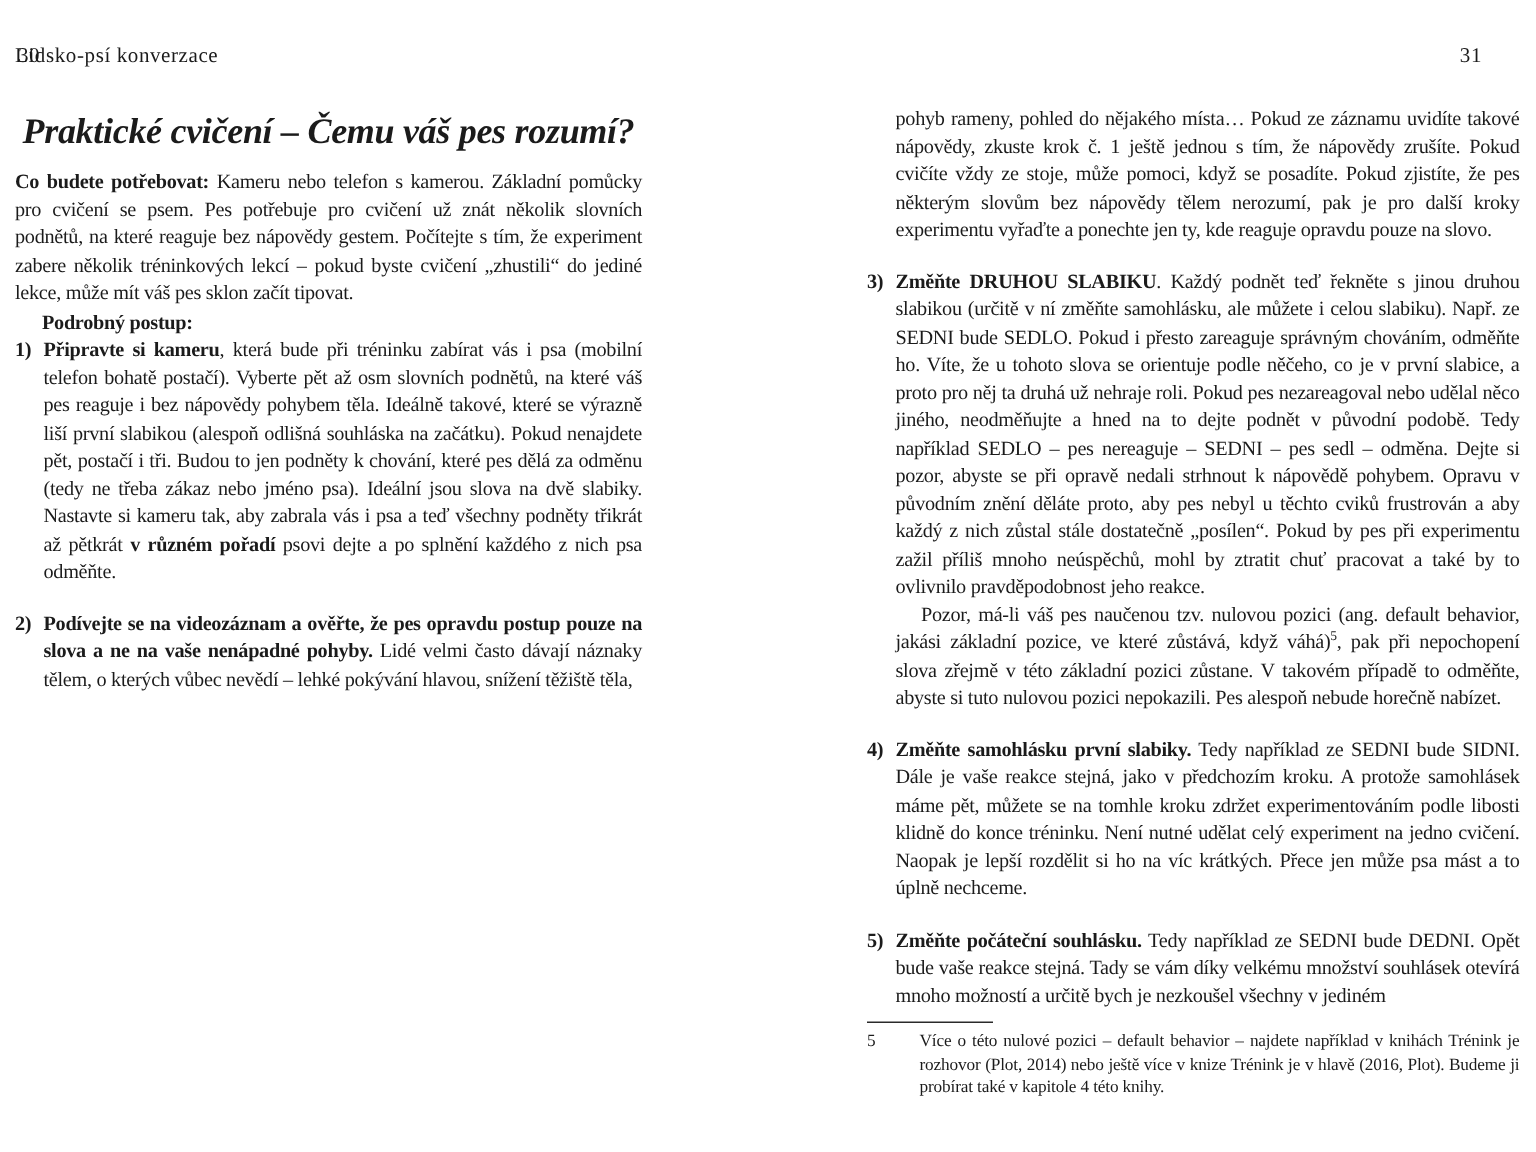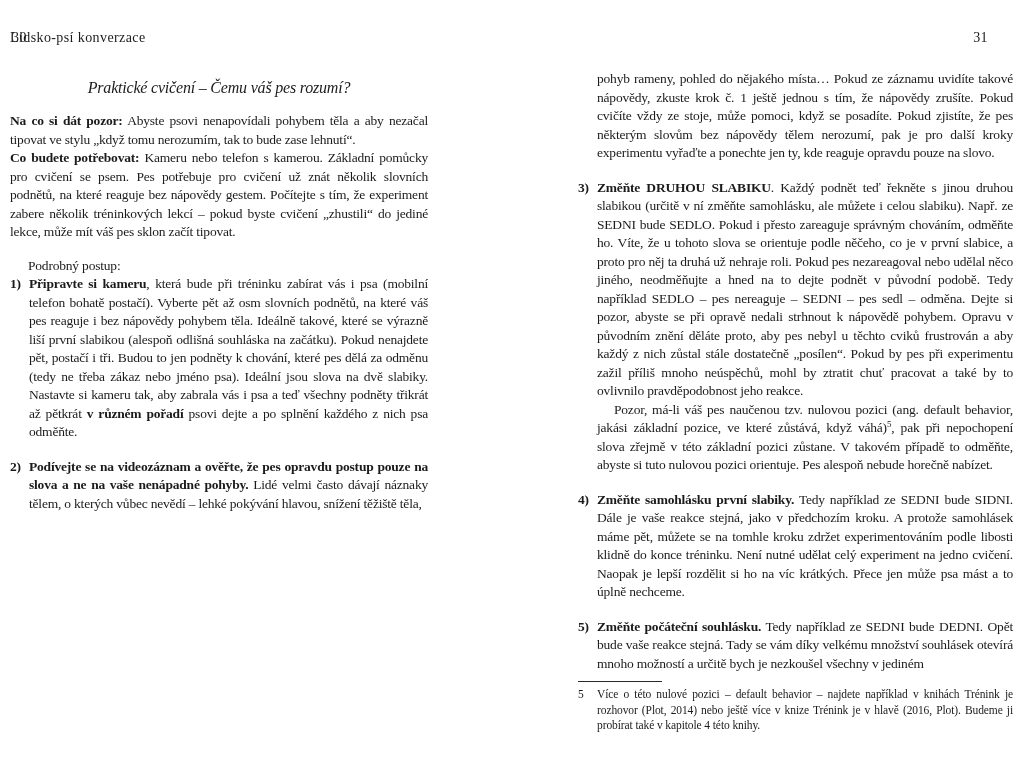--- a/index.html
+++ b/index.html
@@ -38,30 +38,30 @@
     text-align: justify;
     hyphens: auto;
   }
   p { margin: 0; }
   .first-block { margin-top: 22px; }
   .indent { text-indent: 17px; }
   .b { font-weight: bold; }
 
   .section-heading {
     font-style: italic;
-    font-weight: normal;
-    font-size: 16px;
+    font-weight: bold;
+    font-size: 24px;
     letter-spacing: -0.2px;
     text-align: center;
     margin: 28px 0 12px 0;
     line-height: 24px;
   }
   .steps-heading {
-    font-weight: normal;
-    margin-top: 15px;
+    font-weight: bold;
+    margin-top: 1px;
     text-indent: 18px;
   }
   .item { display: flex; margin-top: 16px; }
   .item .num   { flex: none; width: 19px; font-weight: bold; }
   .item .itext { flex: 1; min-width: 0; }
   #page-left .item.first-item { margin-top: 0; }
   #page-right .item { margin-left: -19px; }
 
   .footnote {
     position: absolute;
@@ -72,42 +72,41 @@
     letter-spacing: -0.1px;
     text-align: justify;
   }
   .footnote-rule {
     width: 84px; height: 0;
     border-top: 1.5px solid #2a2a2a;
     margin-bottom: 5px;
   }
   .footnote-line { display: flex; }
   .footnote-line .num   { flex: none; width: 19px; }
-  .footnote-line .ftext { flex: 1; }
+  .footnote-line .ftext { flex: 1; margin-left: 16px; }
 
   sup.fn-ref {
     font-size: 9px;
     line-height: 0;
     vertical-align: super;
   }
 </style>
 </head>
 <body>
 
 <section class="page" id="page-left">
   <header class="running-head">
     <span class="pagenum">30</span>
     <div class="rh-title">Lidsko-psí konverzace</div>
   </header>
 
   <div class="body-text">
 
     <h2 class="section-heading">Praktické cvičení – Čemu váš pes rozumí?</h2>
 
-    <p><span class="b">Na co si dát pozor:</span><span> Abyste psovi nenapovídali pohybem těla a aby nezačal tipovat ve stylu „když tomu nerozumím, tak to bude zase lehnutí“.</span></p>
     <p><span class="b">Co budete potřebovat:</span><span> Kameru nebo telefon s kamerou. Základní pomůcky pro cvičení se psem. Pes potřebuje pro cvičení už znát několik slovních podnětů, na které reaguje bez nápovědy gestem. Počítejte s tím, že experiment zabere několik tréninkových lekcí – pokud byste cvičení „zhustili“ do jediné lekce, může mít váš pes sklon začít tipovat.</span></p>
 
     <p class="steps-heading">Podrobný postup:</p>
 
     <div class="item first-item">
       <span class="num">1)</span>
       <div class="itext"><span class="b">Připravte si kameru</span><span>, která bude při tréninku zabírat vás i psa (mobilní telefon bohatě postačí). Vyberte pět až osm slovních podnětů, na které váš pes reaguje i bez nápovědy pohybem těla. Ideálně takové, které se výrazně liší první slabikou (alespoň odlišná souhláska na začátku). Pokud nenajdete pět, postačí i tři. Budou to jen podněty k chování, které pes dělá za odměnu (tedy ne třeba zákaz nebo jméno psa). Ideální jsou slova na dvě slabiky. Nastavte si kameru tak, aby zabrala vás i psa a teď všechny podněty třikrát až pětkrát </span><span class="b">v různém pořadí</span><span> psovi dejte a po splnění každého z nich psa odměňte.</span></div>
     </div>
 
     <div class="item">
@@ -122,21 +121,21 @@
     <span class="pagenum">31</span>
   </header>
 
   <div class="body-text">
     <p class="first-block">pohyb rameny, pohled do nějakého místa… Pokud ze záznamu uvidíte takové nápovědy, zkuste krok č. 1 ještě jednou s tím, že nápovědy zrušíte. Pokud cvičíte vždy ze stoje, může pomoci, když se posadíte. Pokud zjistíte, že pes některým slovům bez nápovědy tělem nerozumí, pak je pro další kroky experimentu vyřaďte a ponechte jen ty, kde reaguje opravdu pouze na slovo.</p>
 
     <div class="item">
       <span class="num">3)</span>
       <div class="itext">
         <p><span class="b">Změňte DRUHOU SLABIKU</span><span>. Každý podnět teď řekněte s jinou druhou slabikou (určitě v ní změňte samohlásku, ale můžete i celou slabiku). Např. ze SEDNI bude SEDLO. Pokud i přesto zareaguje správným chováním, odměňte ho. Víte, že u tohoto slova se orientuje podle něčeho, co je v první slabice, a proto pro něj ta druhá už nehraje roli. Pokud pes nezareagoval nebo udělal něco jiného, neodměňujte a hned na to dejte podnět v původní podobě. Tedy například SEDLO – pes nereaguje – SEDNI – pes sedl – odměna. Dejte si pozor, abyste se při opravě nedali strhnout k nápovědě pohybem. Opravu v původním znění děláte proto, aby pes nebyl u těchto cviků frustrován a aby každý z nich zůstal stále dostatečně „posílen“. Pokud by pes při experimentu zažil příliš mnoho neúspěchů, mohl by ztratit chuť pracovat a také by to ovlivnilo pravděpodobnost jeho reakce.</span></p>
-        <p class="indent"><span>Pozor, má-li váš pes naučenou tzv. nulovou pozici (ang. default behavior, jakási základní pozice, ve které zůstává, když váhá)</span><sup class="fn-ref">5</sup><span>, pak při nepochopení slova zřejmě v této základní pozici zůstane. V takovém případě to odměňte, abyste si tuto nulovou pozici orientuje. Pes alespoň nebude horečně nabízet.</span></p>
+        <p class="indent"><span>Pozor, má-li váš pes naučenou tzv. nulovou pozici (ang. default behavior, jakási základní pozice, ve které zůstává, když váhá)</span><sup class="fn-ref">5</sup><span>, pak při nepochopení slova zřejmě v této základní pozici zůstane. V takovém případě to odměňte, abyste si tuto nulovou pozici nepokazili. Pes alespoň nebude horečně nabízet.</span></p>
       </div>
     </div>
 
     <div class="item">
       <span class="num">4)</span>
       <div class="itext"><span class="b">Změňte samohlásku první slabiky.</span><span> Tedy například ze SEDNI bude SIDNI. Dále je vaše reakce stejná, jako v předchozím kroku. A protože samohlásek máme pět, můžete se na tomhle kroku zdržet experimentováním podle libosti klidně do konce tréninku. Není nutné udělat celý experiment na jedno cvičení. Naopak je lepší rozdělit si ho na víc krátkých. Přece jen může psa mást a to úplně nechceme.</span></div>
     </div>
 
     <div class="item">
       <span class="num">5)</span>

